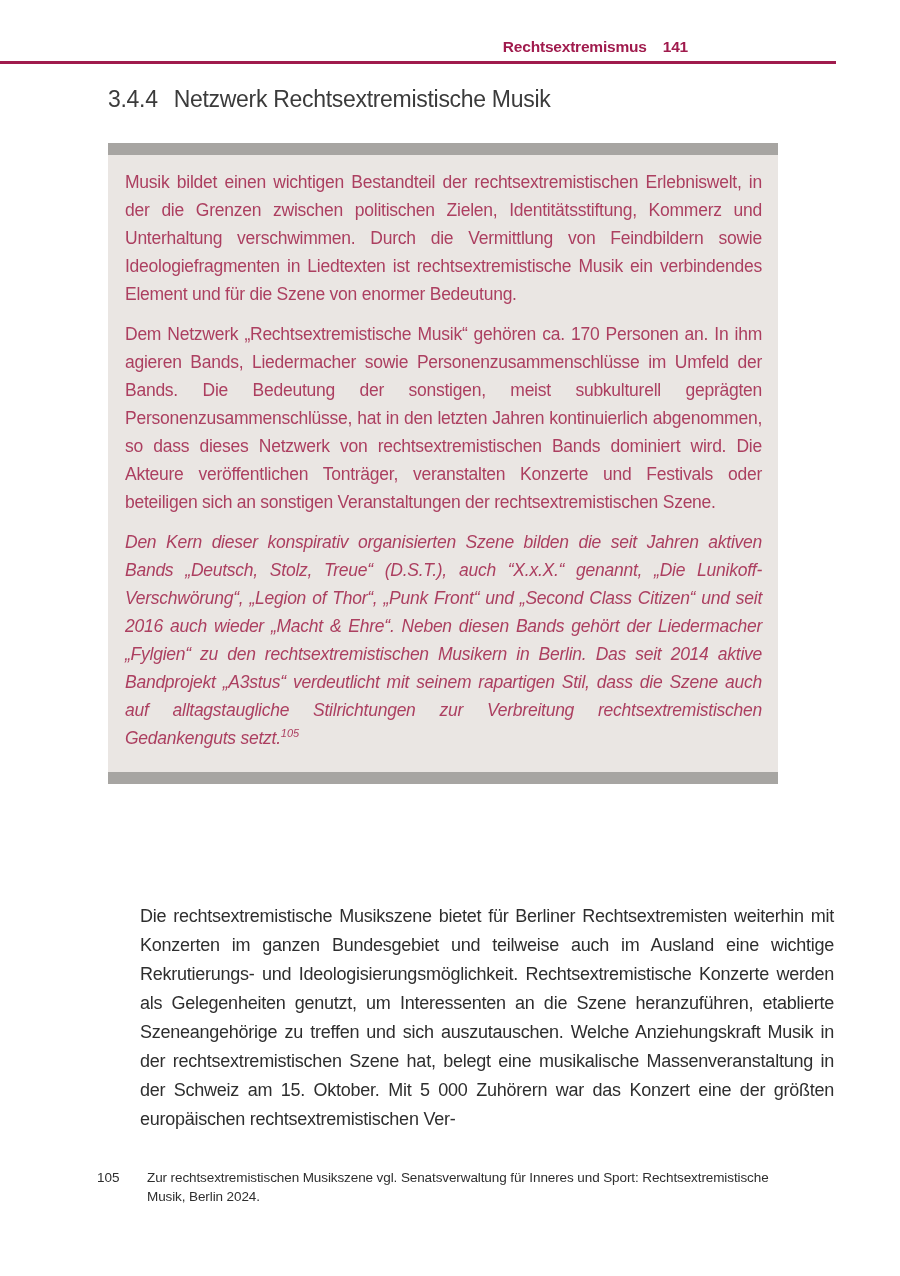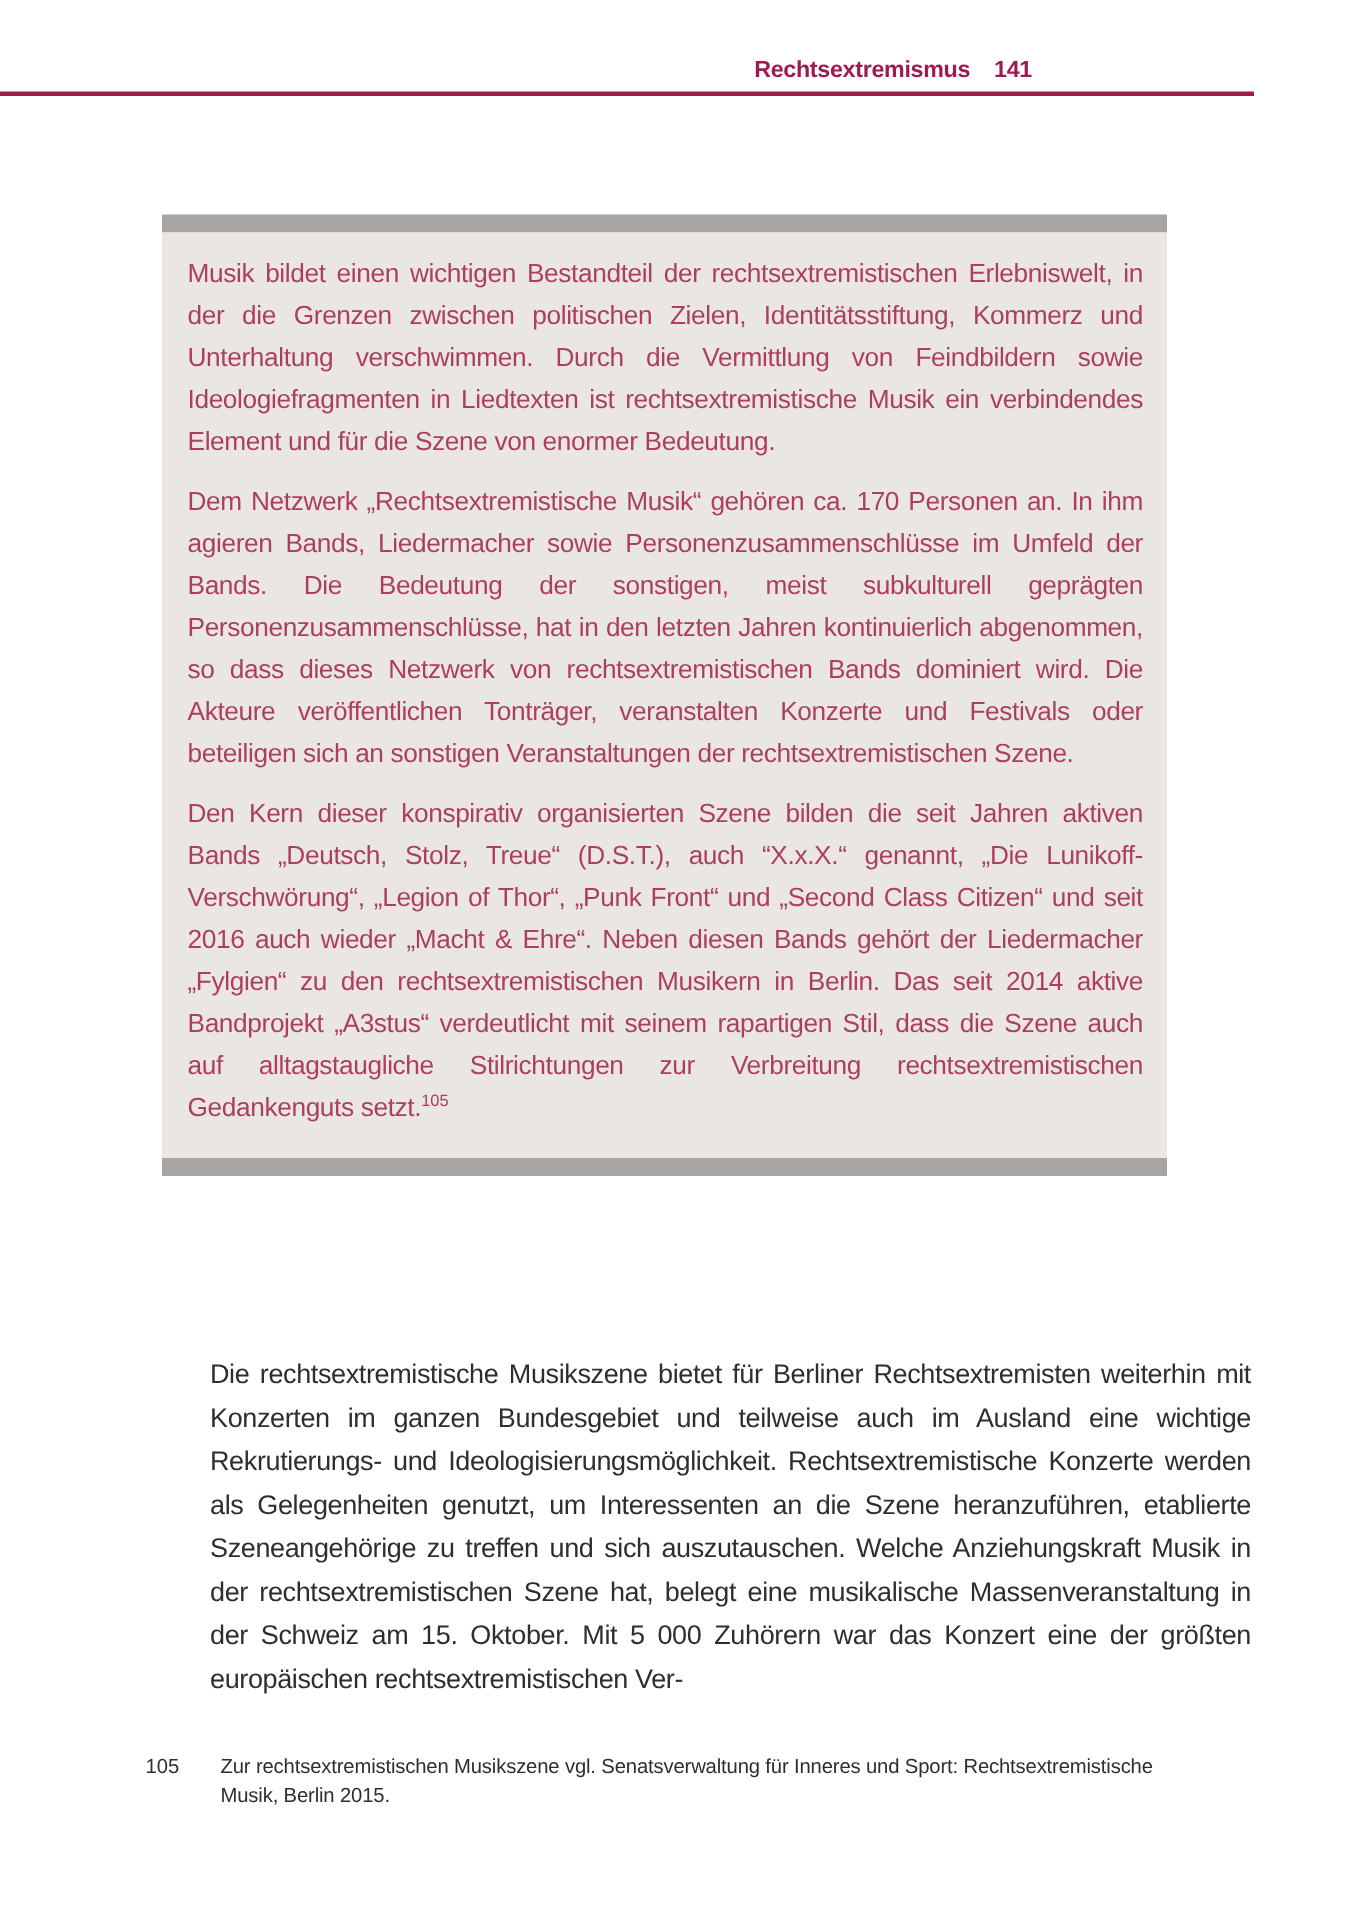--- a/index.html
+++ b/index.html
@@ -55,21 +55,21 @@
   }
   .infobox-title {
     font-size: 18px; font-weight: bold; color: #a01b4d;
     letter-spacing: -0.2px; margin-bottom: 9px;
   }
   .infobox-content p.box-par {
     font-size: 17.5px; line-height: 28px; color: #ac3f60;
     text-align: justify; letter-spacing: -0.25px;
     margin-bottom: 12px;
   }
-  .infobox-content p.box-par.last { margin-bottom: 0; }
+  .infobox-content p.box-par.last { margin-bottom: 0; font-style: italic; }
   .infobox-content sup {
     font-size: 11px; color: #ac3f60; line-height: 0;
     vertical-align: super; letter-spacing: 0;
   }
 
   
   .body-text {
     position: absolute; top: 902px; left: 97px; width: 694px; margin-left: 43px;
   }
   .body-text p {
@@ -89,20 +89,23 @@
 </head>
 <body>
 
 <div class="page">
 
   <div class="running-head">
     <span>Rechtsextremismus</span><span class="pagenum">141</span>
   </div>
   <div class="head-rule"></div>
 
+  <h1 class="section-heading">
+    <span class="num">3.4.4</span><span>Netzwerk Rechtsextremistische Musik</span>
+  </h1>
 
   <aside class="chapter-tab">
     <span class="tab-num">3</span>
   </aside>
 
   <section class="infobox">
     <div class="bar"></div>
     <div class="infobox-content">
       <p class="box-par">Musik bildet einen wichtigen Bestandteil der rechtsextremistischen Erlebniswelt, in der die Grenzen zwischen politischen Zielen, Identitätsstiftung, Kommerz und Unterhaltung verschwimmen. Durch die Vermittlung von Feindbildern sowie Ideologiefragmenten in Liedtexten ist rechtsextremistische Musik ein verbindendes Element und für die Szene von enormer Bedeutung.</p>
       <p class="box-par">Dem Netzwerk „Rechtsextremistische Musik“ gehören ca. 170 Personen an. In ihm agieren Bands, Liedermacher sowie Personenzusammenschlüsse im Umfeld der Bands. Die Bedeutung der sonstigen, meist subkulturell geprägten Personenzusammenschlüsse, hat in den letzten Jahren kontinuierlich abgenommen, so dass dieses Netzwerk von rechtsextremistischen Bands dominiert wird. Die Akteure veröffentlichen Tonträger, veranstalten Konzerte und Festivals oder beteiligen sich an sonstigen Veranstaltungen der rechtsextremistischen Szene.</p>
@@ -110,16 +113,16 @@
     </div>
     <div class="bar"></div>
   </section>
 
   <section class="body-text">
     <p>Die rechtsextremistische Musikszene bietet für Berliner Rechtsextremisten weiterhin mit Konzerten im ganzen Bundesgebiet und teilweise auch im Ausland eine wichtige Rekrutierungs- und Ideologisierungsmöglichkeit. Rechtsextremistische Konzerte werden als Gelegenheiten genutzt, um Interessenten an die Szene heranzuführen, etablierte Szeneangehörige zu treffen und sich auszutauschen. Welche Anziehungskraft Musik in der rechtsextremistischen Szene hat, belegt eine musikalische Massenveranstaltung in der Schweiz am 15. Oktober. Mit 5 000 Zuhörern war das Konzert eine der größten europäischen rechtsextremistischen Ver-</p>
   </section>
 
   <footer class="footnote">
     <span class="fn-num">105</span>
-    <span class="fn-text">Zur rechtsextremistischen Musikszene vgl. Senatsverwaltung für Inneres und Sport: Rechtsextremistische Musik, Berlin 2015.</span>
+    <span class="fn-text">Zur rechtsextremistischen Musikszene vgl. Senatsverwaltung für Inneres und Sport: Rechtsextremistische Musik, Berlin 2024.</span>
   </footer>
 
 </div>
 
 </body></html>

